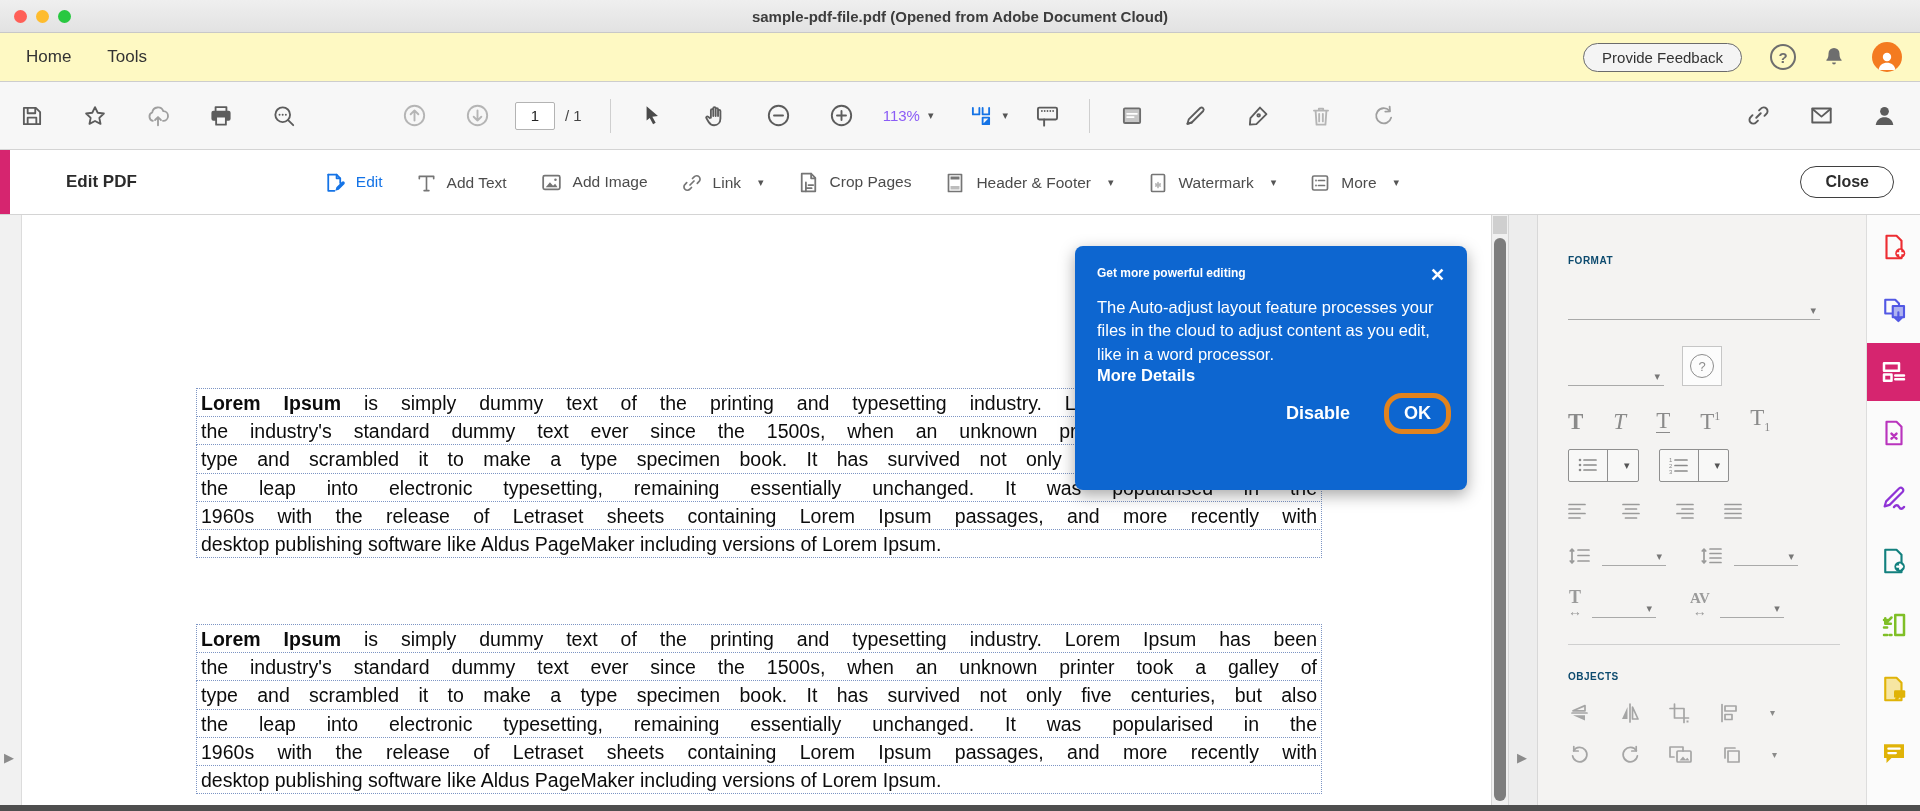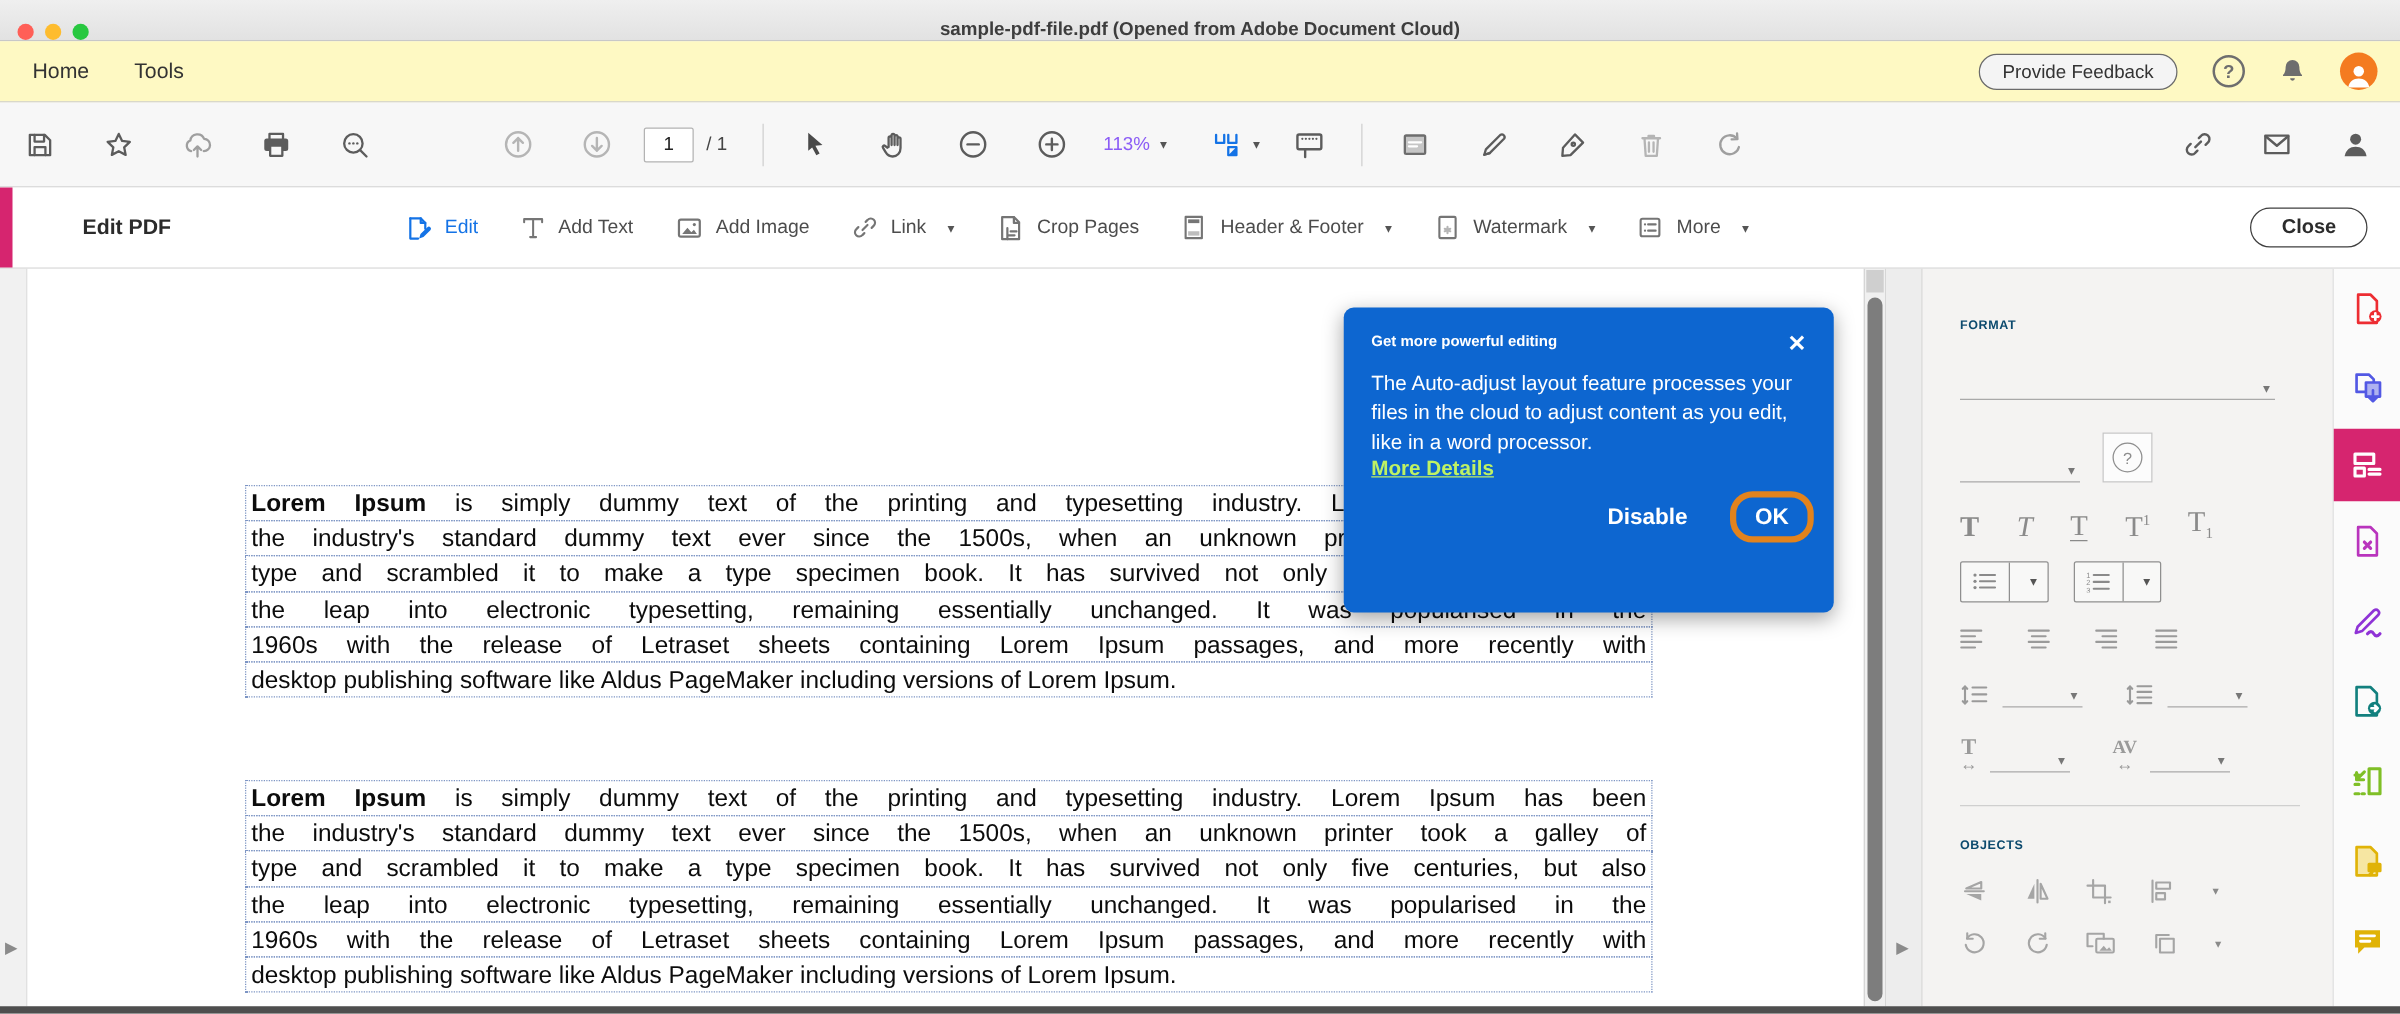--- a/index.html
+++ b/index.html
@@ -5,21 +5,21 @@
   * { margin:0; padding:0; box-sizing:border-box; }
   html,body { width:1920px; height:811px; overflow:hidden; background:#e9e9e9;
               font-family:"Liberation Sans", sans-serif; }
   .app { position:relative; width:1920px; height:811px; background:#f6f6f6; }
 
   svg.ic { stroke:currentColor; fill:none; stroke-width:1.7; stroke-linecap:round; stroke-linejoin:round; display:block; }
 
   
   .titlebar { position:absolute; left:0; top:0; width:100%; height:33px;
               background:linear-gradient(#efefef,#e2e2e2); border-bottom:1px solid #c8c8c8;
-              display:flex; align-items:flex-end; }
+              display:flex; align-items:center; }
   .tl { width:13px; height:13px; border-radius:50%; margin-left:9px; }
   .tl:first-child { margin-left:14px; }
   .tl.red{background:#ff5f57;} .tl.yellow{background:#febc2e;} .tl.green{background:#28c840;}
   .wintitle { position:absolute; left:0; right:0; text-align:center; font-size:15px; font-weight:bold; color:#3d3d3d; }
 
   
   .tabbar { position:absolute; left:0; top:33px; width:100%; height:49px; background:#fef9c3;
             border-bottom:1px solid #cdcdcd; display:flex; align-items:center; }
   .tabitem { font-size:17px; color:#333; padding:0 18px; cursor:default; }
   .tabitem:first-child { margin-left:8px; }
@@ -49,21 +49,21 @@
   .pagetotal { font-size:15px; color:#444; margin-left:10px; }
   .zoomval { font-size:15px; color:#8b5cf6; margin-left:28px; }
   .caret { font-size:11px; color:#555; margin-left:8px; }
   .toolbar-spacer { flex:1; }
 
   
   .editbar { position:absolute; left:0; top:150px; width:100%; height:65px; background:#ffffff;
              border-bottom:1px solid #d4d4d4; display:flex; align-items:center; }
   .accent { width:10px; height:100%; background:#d6256f; }
   .editbar-title { font-size:17px; font-weight:bold; color:#2b2b2b; margin-left:56px; }
-  .edittools { display:flex; align-items:center; gap:32px; margin-left:185px; }
+  .edittools { display:flex; align-items:flex-end; gap:32px; margin-left:185px; }
   .etool { display:flex; align-items:center; gap:9px; font-size:15.5px; color:#4c4c4c; }
   .etool .eic { color:#757575; }
   .etool.blue, .etool.blue .eic { color:#1473e6; }
   .close-pill { margin-left:auto; margin-right:26px; border:1.5px solid #3f3f3f; border-radius:18px;
                 padding:6px 24px; font-size:16px; font-weight:bold; color:#2c2c2c; background:#fff; }
 
   
   .leftstrip { position:absolute; left:0; top:215px; width:22px; bottom:6px; background:#f1f1f1;
                border-right:1px solid #dcdcdc; }
   .pane-toggle { position:absolute; bottom:40px; left:4px; color:#8b8b8b; font-size:13px; }
@@ -80,21 +80,21 @@
   .togglestrip .pane-toggle { left:8px; }
 
   
   .popup { position:absolute; left:1075px; top:246px; width:392px; height:244px; background:#0d66d0;
            border-radius:8px; box-shadow:0 5px 16px rgba(0,0,0,.35); color:#fff; padding:20px 22px 16px;
            z-index:50; }
   .popup-head { display:flex; align-items:flex-start; }
   .popup-title { font-size:12px; font-weight:bold; }
   .popup-x { margin-left:auto; font-size:18px; font-weight:bold; line-height:1; }
   .popup-body { margin-top:12px; font-size:16.5px; line-height:1.42; }
-  .popup-link { display:block; font-size:16.5px; font-weight:bold; text-decoration:underline; color:#bef264; }
+  .popup-link { display:block; font-size:16.5px; font-weight:bold; color:#ffffff; }
   .popup-actions { display:flex; align-items:center; justify-content:flex-end; margin-top:8px; }
   .disable-btn { font-size:18px; font-weight:bold; margin-right:34px; }
   .ok-wrap { border:5px solid #e2831d; border-radius:18px; padding:5px 15px; font-size:18px; font-weight:bold;
              margin-right:-6px; background:#0d66d0; }
 
   
   .panel { position:absolute; left:1537px; top:215px; width:329px; bottom:6px; background:#f4f3f2;
            border-left:1px solid #d8d8d8; padding:40px 0 0 30px; color:#8f8f8f; }
   .panel-heading { font-size:10px; font-weight:bold; color:#0c4a6e; letter-spacing:.5px; }
   .sel-row { display:flex; align-items:flex-end; }

